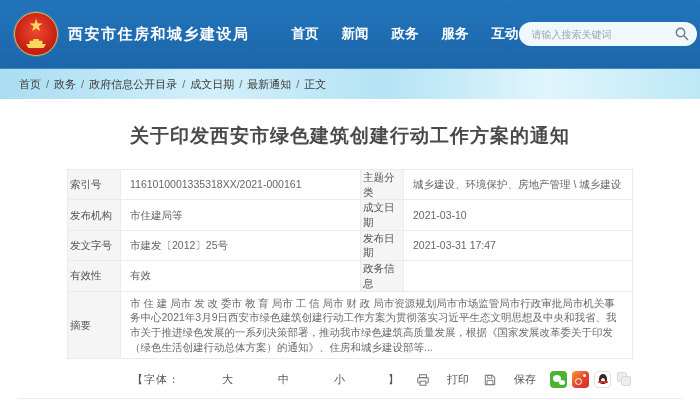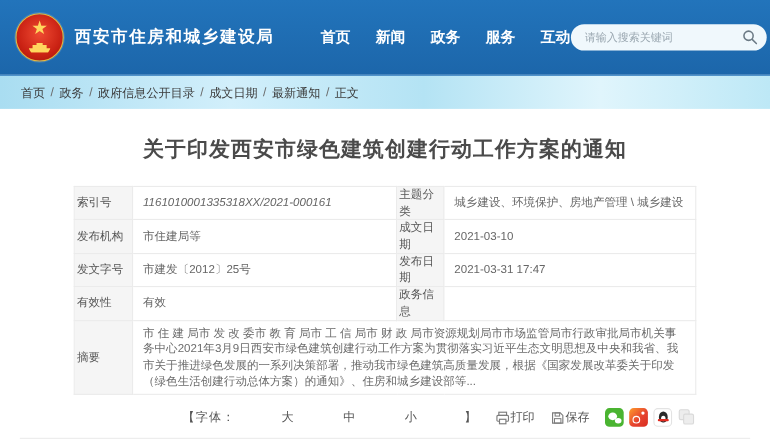--- a/index.html
+++ b/index.html
@@ -37,29 +37,29 @@
   .crumb-current { cursor:default; }
 
   
   .content { padding-top:24px; }
   .article-title { text-align:center; font-size:19px; font-weight:bold; color:#4a4a4a; letter-spacing:1px; }
 
   table.meta { width:566px; margin:20px auto 0; border-collapse:collapse; table-layout:fixed;
                font-size:10.5px; color:#666; }
   table.meta td { border:1px solid #ebebeb; padding:4px 9px; line-height:1.4; background:#fff; }
   table.meta td.lbl { background:#f5f5f5; text-align:left; color:#555; padding:0 2px;margin-left:32px; }
-  .col-l1 { width:53px; } .col-v1 { width:240px;font-style:italic; } .col-l2 { width:43px; }
+  .col-l1 { width:53px; } .col-v1 { width:240px; } .col-l2 { width:43px; }
   td.abstract { line-height:1.6; padding:6px 11px; color:#6b6b6b; }
 
   
   .toolbar { width:566px; margin:12px auto 0; display:flex; justify-content:flex-end;
              align-items:center; font-size:11px; color:#555; }
   .font-ctl { display:flex; align-items:center; margin-right:16px; letter-spacing:1px;gap:40px; }
   .font-size-opt { cursor:pointer; margin:0 2px; }
-  .tool-btn { display:flex; align-items:center; gap:0; cursor:pointer; margin-right:14px; color:#555; }
+  .tool-btn { display:flex; align-items:center; gap:17px; cursor:pointer; margin-right:14px; color:#555; }
   .tool-btn svg { display:block; }
   .share-group { display:flex; align-items:center; gap:5px; }
   .sicon { width:17px; height:17px; border-radius:4px; position:relative; cursor:pointer; flex:0 0 auto; }
   .sicon-wechat { background:#4ab431; }
   .sicon-wechat .b1 { position:absolute; left:3px; top:4px; width:8px; height:7px; background:#fff; border-radius:50%; }
   .sicon-wechat .b2 { position:absolute; right:2px; bottom:3px; width:6px; height:5px; background:#fff; border-radius:50%; }
   .sicon-weibo { background:linear-gradient(135deg,#fe9b2c 0%,#e6442f 55%,#d92c20 100%); }
   .sicon-weibo .ring { position:absolute; left:3px; bottom:3px; width:7px; height:7px; border:1.5px solid #fff; border-radius:50%; }
   .sicon-weibo .dot { position:absolute; right:3px; top:3px; width:3px; height:3px; background:#fff; border-radius:50%; }
   .sicon-qq { background:#fff; border:1px solid #e3e3e3; }

